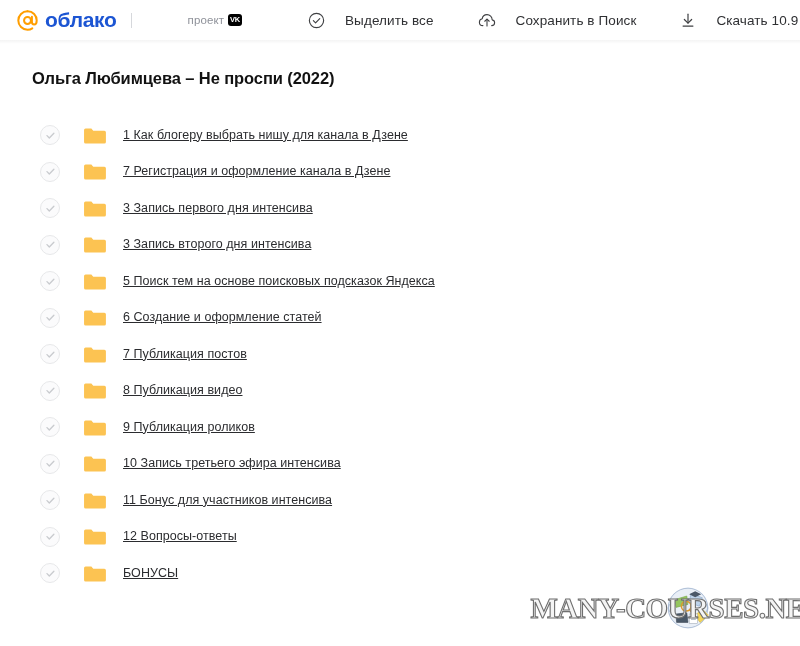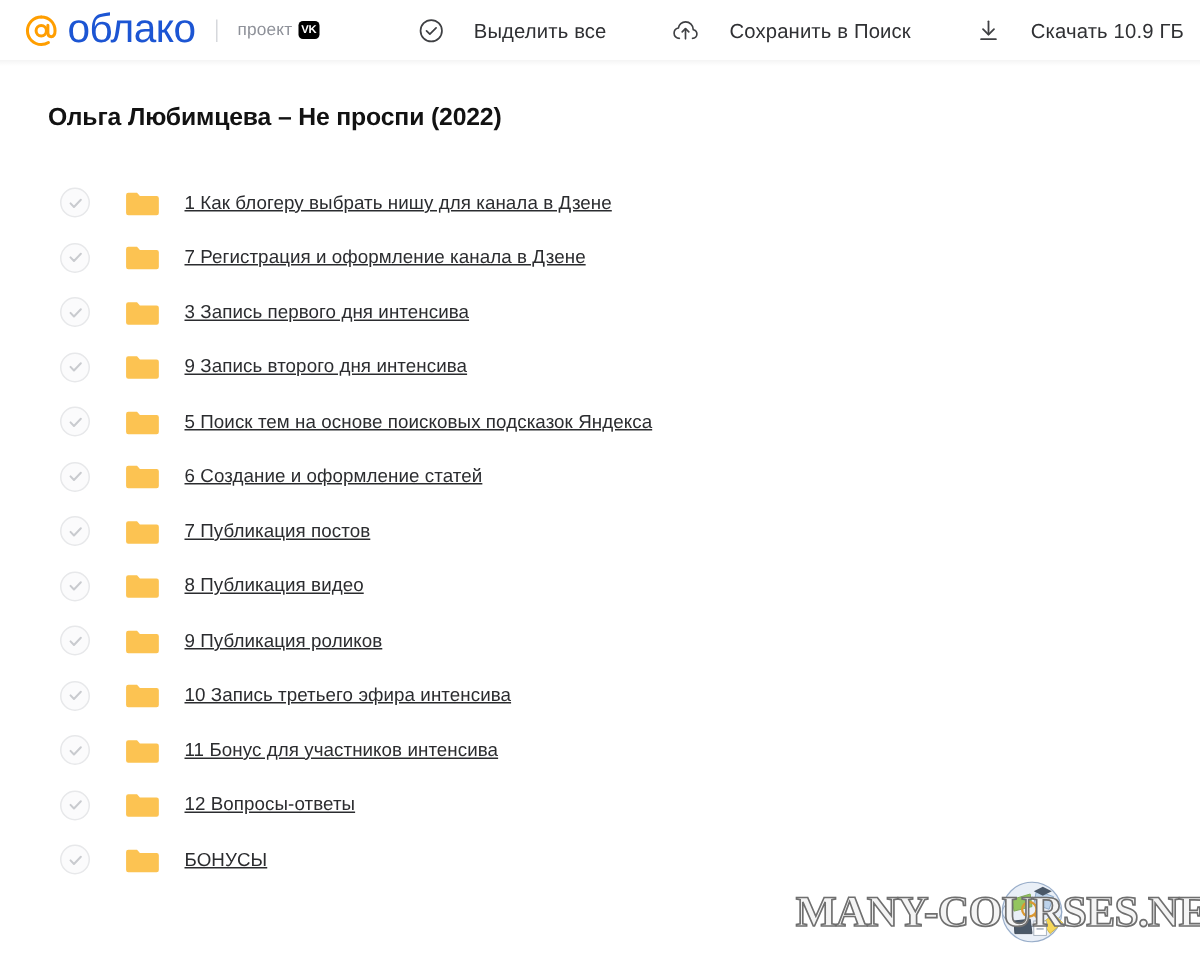--- a/index.html
+++ b/index.html
@@ -43,41 +43,42 @@
     align-items: center;
     gap: 6px;
     flex: 0 0 auto;
   }
   .logo-at {
     width: 23px; height: 23px;
     flex: 0 0 auto;
     display: block;
   }
   .logo-word {
-    font-size: 27px;
-    font-weight: normal;
+    font-size: 21px;
+    font-weight: bold;
     color: #1c55d3;
     letter-spacing: -0.3px;
     line-height: 1;
     position: relative;
     top: -1px;
   }
   .logo-divider {
     width: 1px;
     height: 15px;
     background: #d6d8dc;
     margin: 0 7px 0 8px;
   }
   .logo-project {
     font-size: 11.5px;
     color: #8e9199;
     letter-spacing: 0.1px;
     display: flex;
     align-items: center;
     gap: 4px;
+    margin-left: 43px;
   }
   .vk-badge {
     display: inline-flex;
     align-items: center;
     justify-content: center;
     background: #000000;
     color: #ffffff;
     border-radius: 3px;
     width: 14px;
     height: 12px;
@@ -290,21 +291,21 @@
       </div>
       <div class="file-row">
         <span class="check-circle">
           <svg width="11" height="11" viewBox="0 0 12 12">
             <path d="M2.2 6.1l2.5 2.6 5-5.2" fill="none" stroke="#c9cbcf" stroke-width="1.45" stroke-linecap="round" stroke-linejoin="round"></path>
           </svg>
         </span>
         <svg class="folder-icon" viewBox="0 0 24 20">
           <path d="M1 4.2a1.6 1.6 0 0 1 1.6-1.6h6.1l2 2.3h11.7a1.6 1.6 0 0 1 1.6 1.6v10.3a1.6 1.6 0 0 1-1.6 1.6H2.6A1.6 1.6 0 0 1 1 16.8z" fill="#fcc352"></path>
         </svg>
-        <span class="file-name">9 Запись второго дня интенсива</span>
+        <span class="file-name">3 Запись второго дня интенсива</span>
       </div>
       <div class="file-row">
         <span class="check-circle">
           <svg width="11" height="11" viewBox="0 0 12 12">
             <path d="M2.2 6.1l2.5 2.6 5-5.2" fill="none" stroke="#c9cbcf" stroke-width="1.45" stroke-linecap="round" stroke-linejoin="round"></path>
           </svg>
         </span>
         <svg class="folder-icon" viewBox="0 0 24 20">
           <path d="M1 4.2a1.6 1.6 0 0 1 1.6-1.6h6.1l2 2.3h11.7a1.6 1.6 0 0 1 1.6 1.6v10.3a1.6 1.6 0 0 1-1.6 1.6H2.6A1.6 1.6 0 0 1 1 16.8z" fill="#fcc352"></path>
         </svg>

